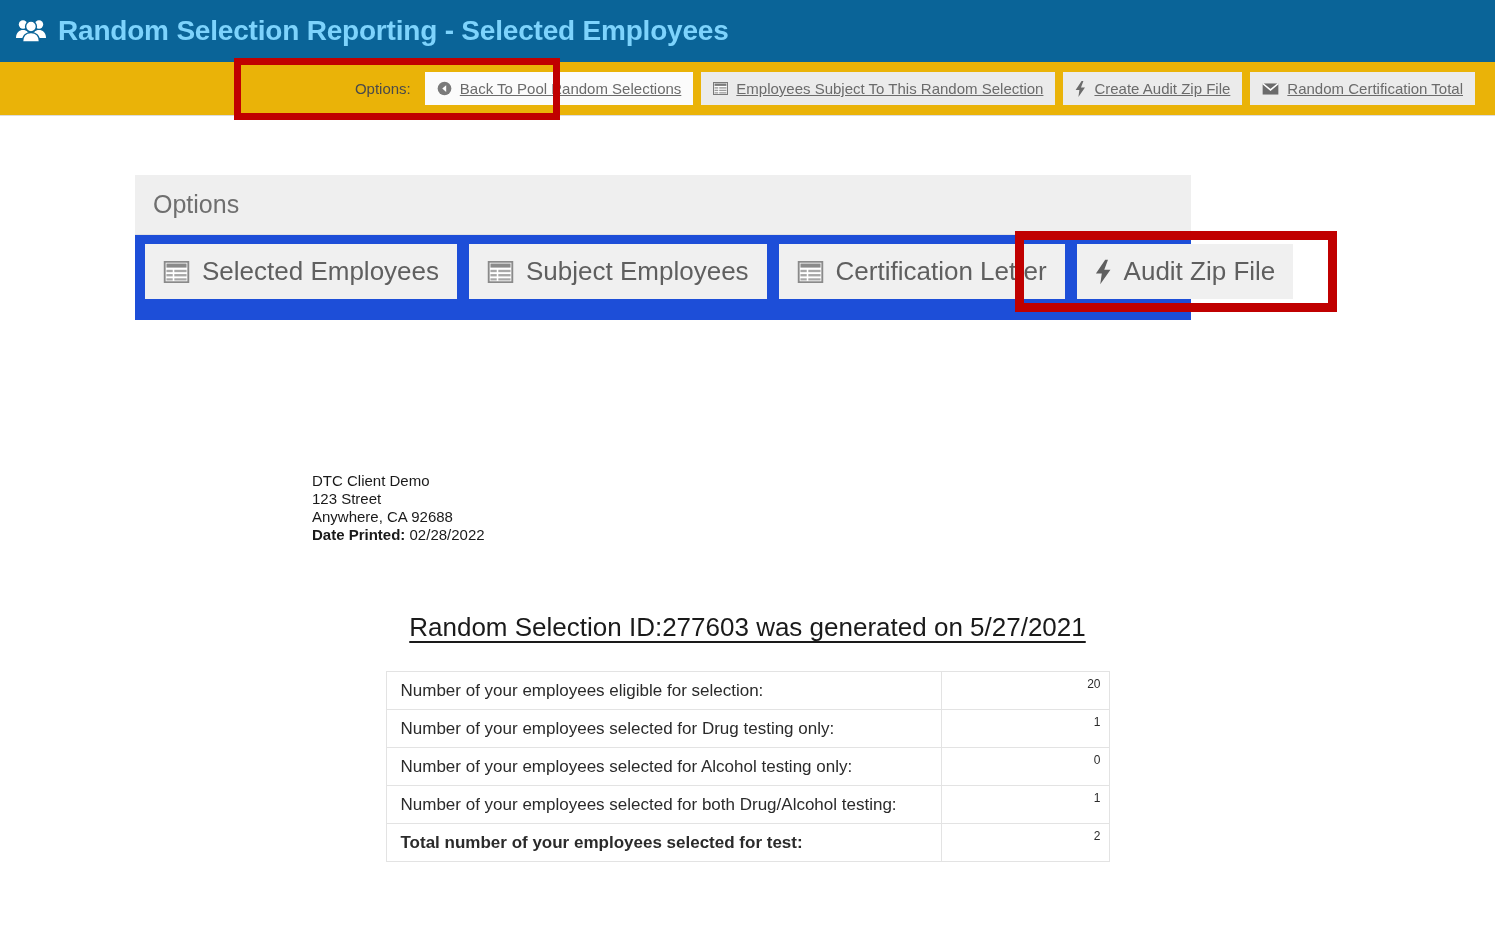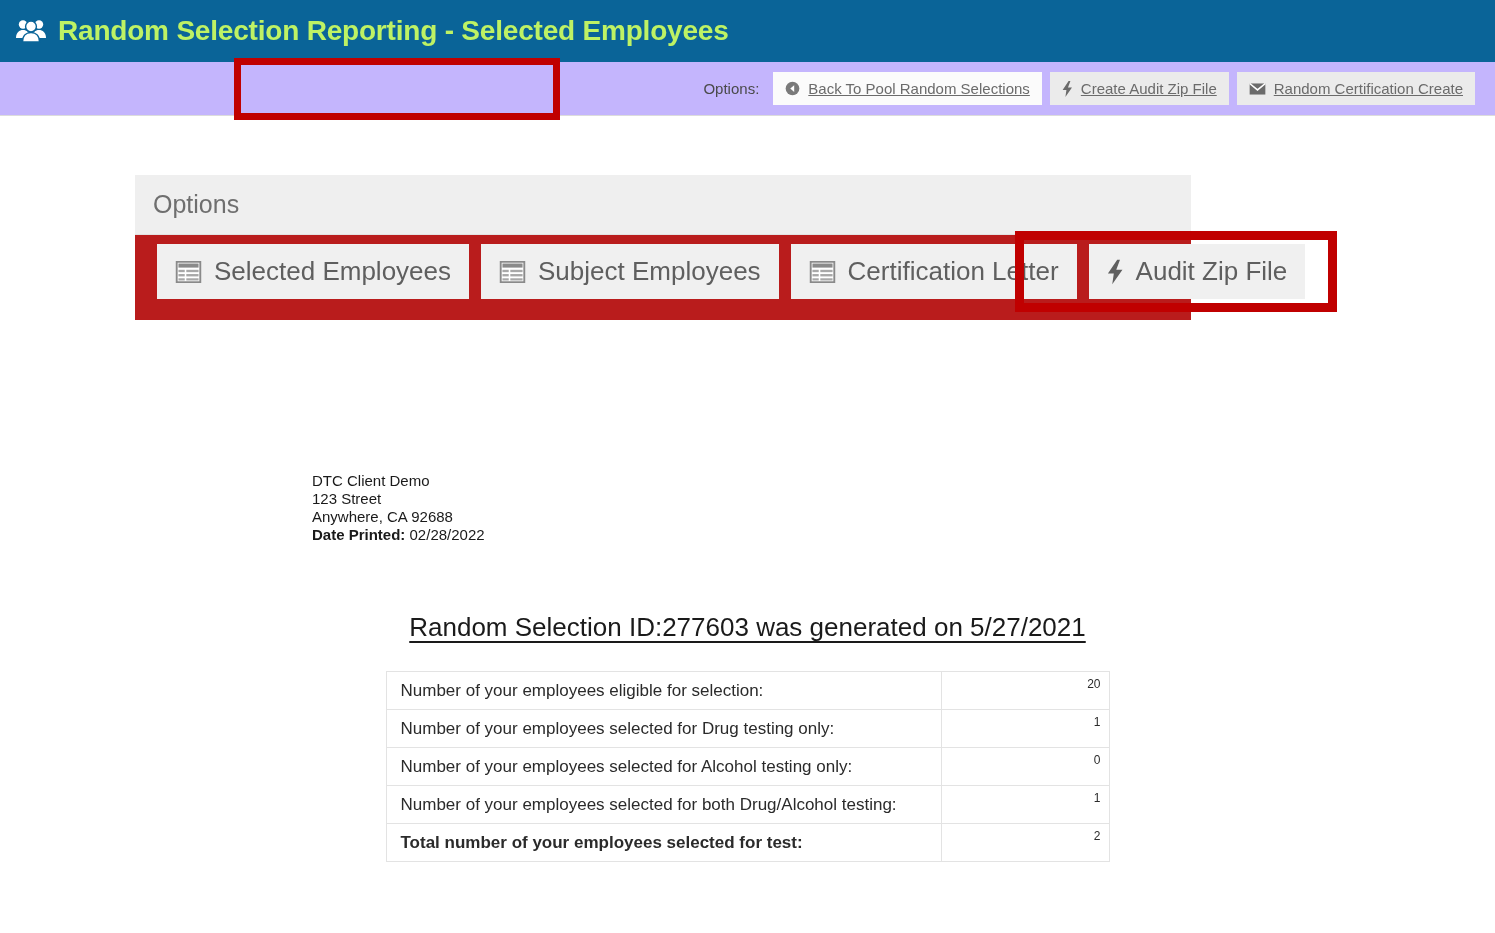--- a/index.html
+++ b/index.html
@@ -11,38 +11,38 @@
     overflow: hidden;
   }
 
   
   #app-header {
     height: 62px;
     background: #0a6498;
     display: flex;
     align-items: center;
     padding-left: 14px;
-    color: #bef264;
+    color: #7dd3fc;
   }
   #app-header .title-icon {
     width: 34px; height: 30px;
     margin-right: 10px;
     display: flex; align-items: center; justify-content: center;
   }
   #app-header .title-text {
     font-size: 28px;
     font-weight: 600;
     letter-spacing: -0.2px;
     white-space: nowrap;
   }
 
   
   #options-toolbar {
     height: 54px;
-    background: #c4b5fd;
+    background: #eab308;
     border-bottom: 1px solid #dcdcdc;
     display: flex;
     align-items: center;
     justify-content: flex-end;
     padding-right: 12px;
     position: relative;
   }
   #options-toolbar .options-label {
     font-size: 15px;
     color: #4a4a4a;
@@ -90,22 +90,22 @@
     height: 60px;
     display: flex;
     align-items: center;
     padding-left: 18px;
   }
   #options-card .card-head .card-title {
     font-size: 25px;
     color: #6f6f6f;
   }
   #options-card .card-body {
-    background: #b91c1c;
-    padding: 9px 10px 21px 22px;
+    background: #1d4ed8;
+    padding: 9px 10px 21px 10px;
     display: flex;
     align-items: flex-start;
     gap: 12px;
     position: relative;
   }
   .opt-btn {
     background: #f0f0f0;
     border: none;
     height: 55px;
     display: inline-flex;
@@ -207,38 +207,53 @@
   <button class="tb-btn plain-bg">
     <span class="tb-icon">
       <svg width="15" height="15" viewBox="0 0 16 16">
         <circle cx="8" cy="8" r="7.3" fill="#7a7a7a"></circle>
         <path d="M9.8 4.4 L5.6 8 L9.8 11.6 Z" fill="#ffffff"></path>
       </svg>
     </span>
     <span>Back To Pool Random Selections</span>
   </button>
 
+  <button class="tb-btn">
+    <span class="tb-icon">
+      <svg width="15" height="13" viewBox="0 0 16 14">
+        <rect x="0.5" y="0.5" width="15" height="13" fill="#ffffff" stroke="#7a7a7a" stroke-width="1.2"></rect>
+        <rect x="1.6" y="1.6" width="12.8" height="2.6" fill="#7a7a7a"></rect>
+        <rect x="1.6" y="5.6" width="4" height="1.5" fill="#9a9a9a"></rect>
+        <rect x="6.6" y="5.6" width="7.8" height="1.5" fill="#9a9a9a"></rect>
+        <rect x="1.6" y="8.3" width="4" height="1.5" fill="#9a9a9a"></rect>
+        <rect x="6.6" y="8.3" width="7.8" height="1.5" fill="#9a9a9a"></rect>
+        <rect x="1.6" y="11" width="4" height="1.4" fill="#9a9a9a"></rect>
+        <rect x="6.6" y="11" width="7.8" height="1.4" fill="#9a9a9a"></rect>
+      </svg>
+    </span>
+    <span>Employees Subject To This Random Selection</span>
+  </button>
 
   <button class="tb-btn">
     <span class="tb-icon">
       <svg width="11" height="16" viewBox="0 0 11 16">
         <path d="M6.6 0 L0.6 9 L4.4 9 L3.4 16 L10 6.5 L6 6.5 L8.4 0 Z" fill="#6b6b6b"></path>
       </svg>
     </span>
     <span>Create Audit Zip File</span>
   </button>
 
   <button class="tb-btn">
     <span class="tb-icon">
       <svg width="17" height="12" viewBox="0 0 18 13">
         <rect x="0.5" y="0.5" width="17" height="12" fill="#6b6b6b"></rect>
         <path d="M0.5 0.5 L9 7.5 L17.5 0.5" fill="none" stroke="#ffffff" stroke-width="1.6"></path>
       </svg>
     </span>
-    <span>Random Certification Create</span>
+    <span>Random Certification Total</span>
   </button>
 
   <div class="hl-box" id="hl-back"></div>
 </div>
 
 <div id="options-card">
   <div class="card-head">
     <span class="card-title">Options</span>
   </div>
   <div class="card-body">

